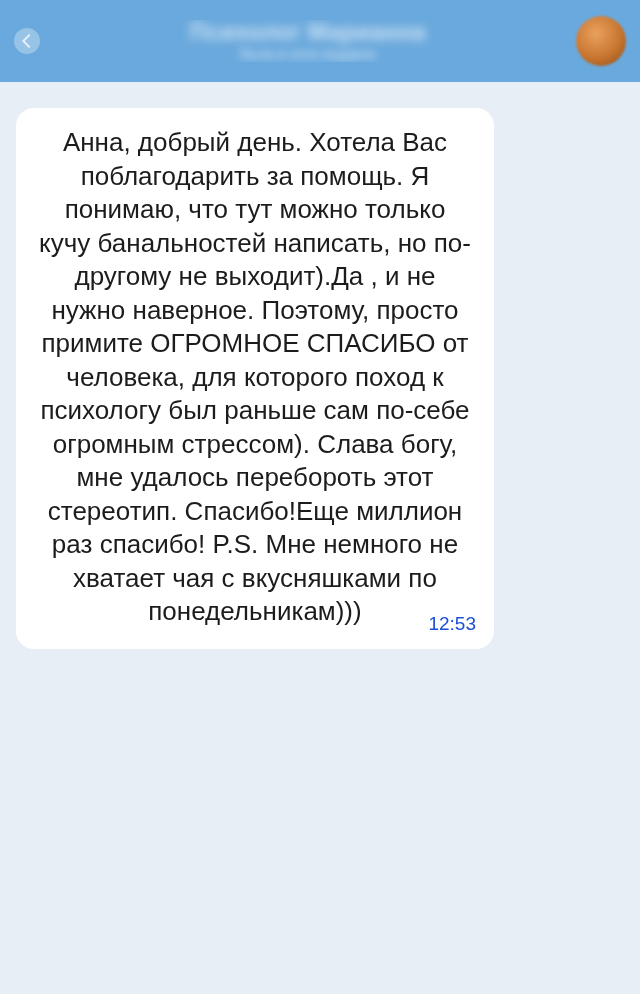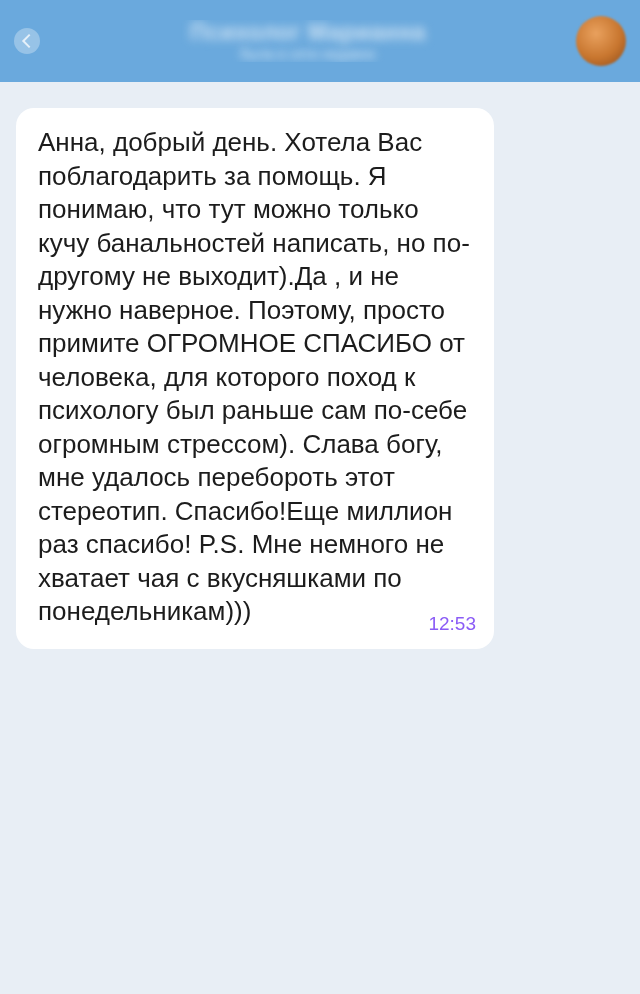--- a/index.html
+++ b/index.html
@@ -107,32 +107,33 @@
     padding: 18px 22px 20px 22px;
     box-sizing: border-box;
     font-size: 26px;
     line-height: 1.29;
     color: #1c1c1c;
     word-wrap: break-word;
   }
   .bubble.incoming {
     background: #ffffff;
     max-width: 478px;
+    text-align: center;
   }
   .bubble.outgoing {
     background: #d6e6f7;
     max-width: 430px;
     padding: 16px 20px 18px 20px;
   }
 
   .bubble-text { display: block; white-space: pre-wrap; }
 
   .time {
     font-size: 19px;
-    color: #8b5cf6;
+    color: #1d4ed8;
     flex: 0 0 auto;
   }
   .time.inside {
     position: absolute;
     right: 18px;
     bottom: 12px;
   }
   .time.outside-left {
     margin-right: 12px;
     margin-bottom: 14px;

